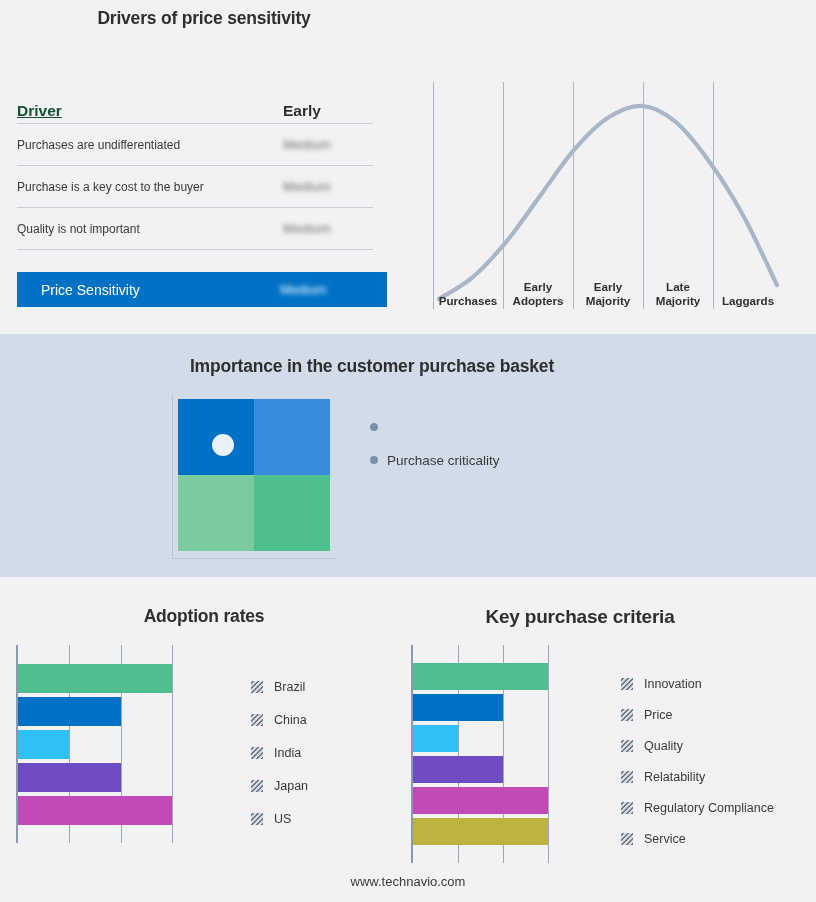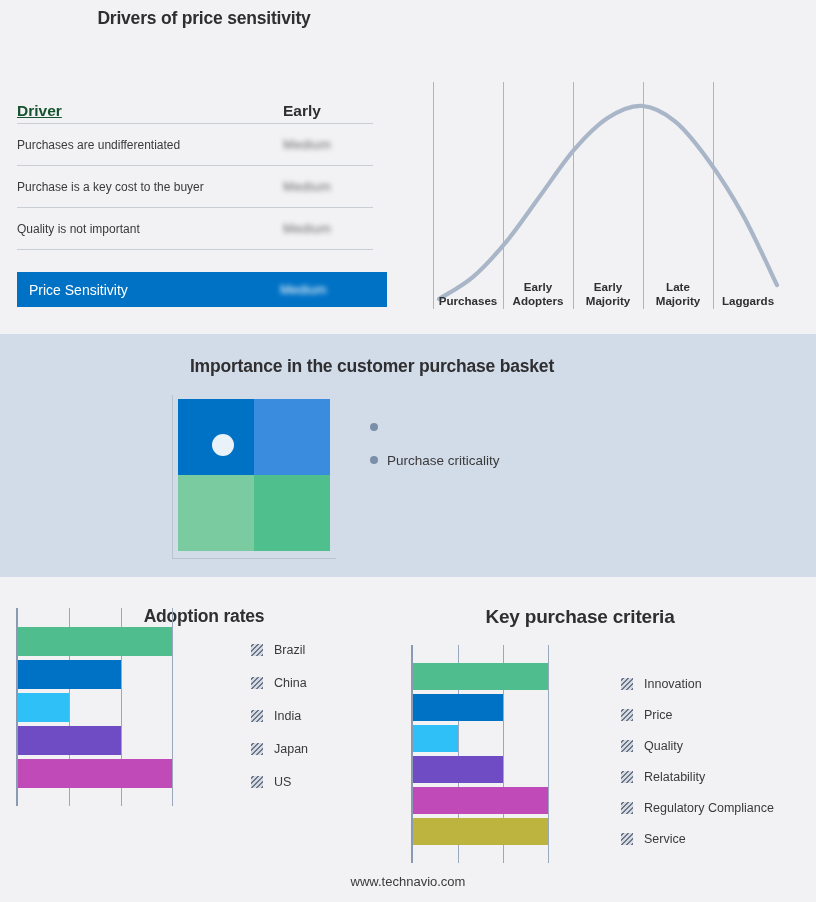--- a/index.html
+++ b/index.html
@@ -97,21 +97,21 @@
     position: absolute;
     left: 17px; top: 272px;
     width: 370px; height: 35px;
     background: #0072c6;
     display: flex;
     align-items: center;
     box-sizing: border-box;
   }
   .dtable-highlight .hl-label {
     flex: 1;
-    padding-left: 12px;
+    padding-left: 24px;
     color: #ffffff;
     font-size: 14px;
   }
   .dtable-highlight .hl-impact {
     width: 107px;
     color: #ffffff;
     font-size: 13px;
     filter: blur(2.6px);
     -webkit-filter: blur(2.6px);
   }
@@ -368,21 +368,21 @@
     <span class="bl-bullet"></span>
   </div>
   <div class="bl-item">
     <span class="bl-bullet"></span>
     <span class="bl-text">Purchase criticality</span>
   </div>
 </div>
 
 <div id="panel-adoption"></div>
 <div class="panel-title" id="adoption-title">Adoption rates</div>
-<div class="barchart" id="chart-adoption" style="left:16px; top:608px; width:390px; height:200px;">
+<div class="barchart" id="chart-adoption" style="left:16px; top:645px; width:390px; height:200px;">
     <div class="bc-plot" style="width: 205px; height: 198px;">
       <div class="bc-gridline" style="left: 51.25px; height: 198px;"></div>
       <div class="bc-gridline" style="left: 102.5px; height: 198px;"></div>
       <div class="bc-gridline" style="left: 153.75px; height: 198px;"></div>
       <div class="bc-bar" style="top: 18.5px; height: 29px; width: 153.75px; background: rgb(79, 189, 142);"></div>
       <div class="bc-bar" style="top: 51.5px; height: 29px; width: 102.5px; background: rgb(0, 114, 198);"></div>
       <div class="bc-bar" style="top: 84.5px; height: 29px; width: 51.25px; background: rgb(46, 192, 247);"></div>
       <div class="bc-bar" style="top: 117.5px; height: 29px; width: 102.5px; background: rgb(111, 75, 196);"></div>
       <div class="bc-bar" style="top: 150.5px; height: 29px; width: 153.75px; background: rgb(192, 75, 184);"></div>
     </div>

